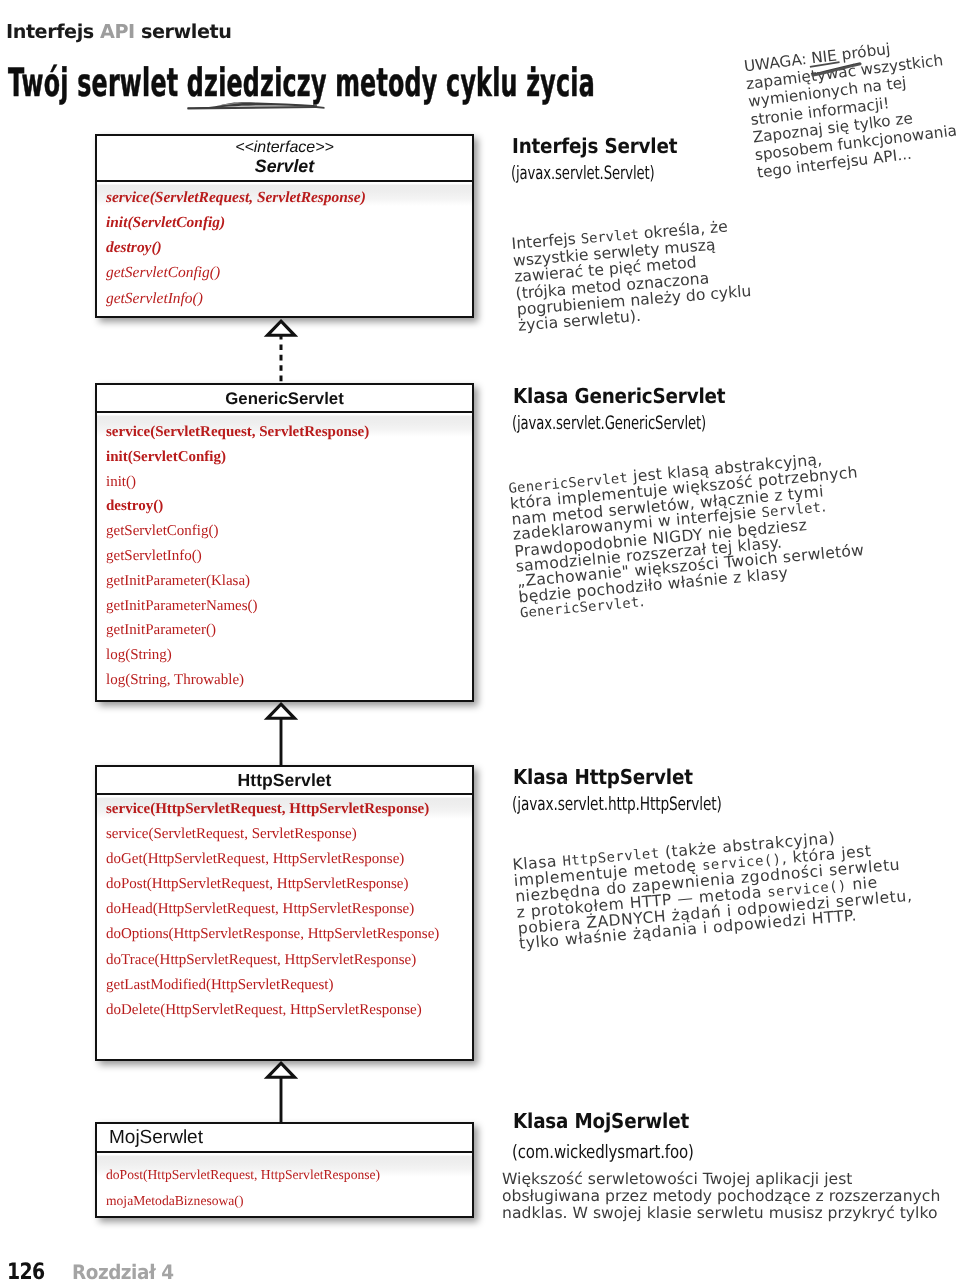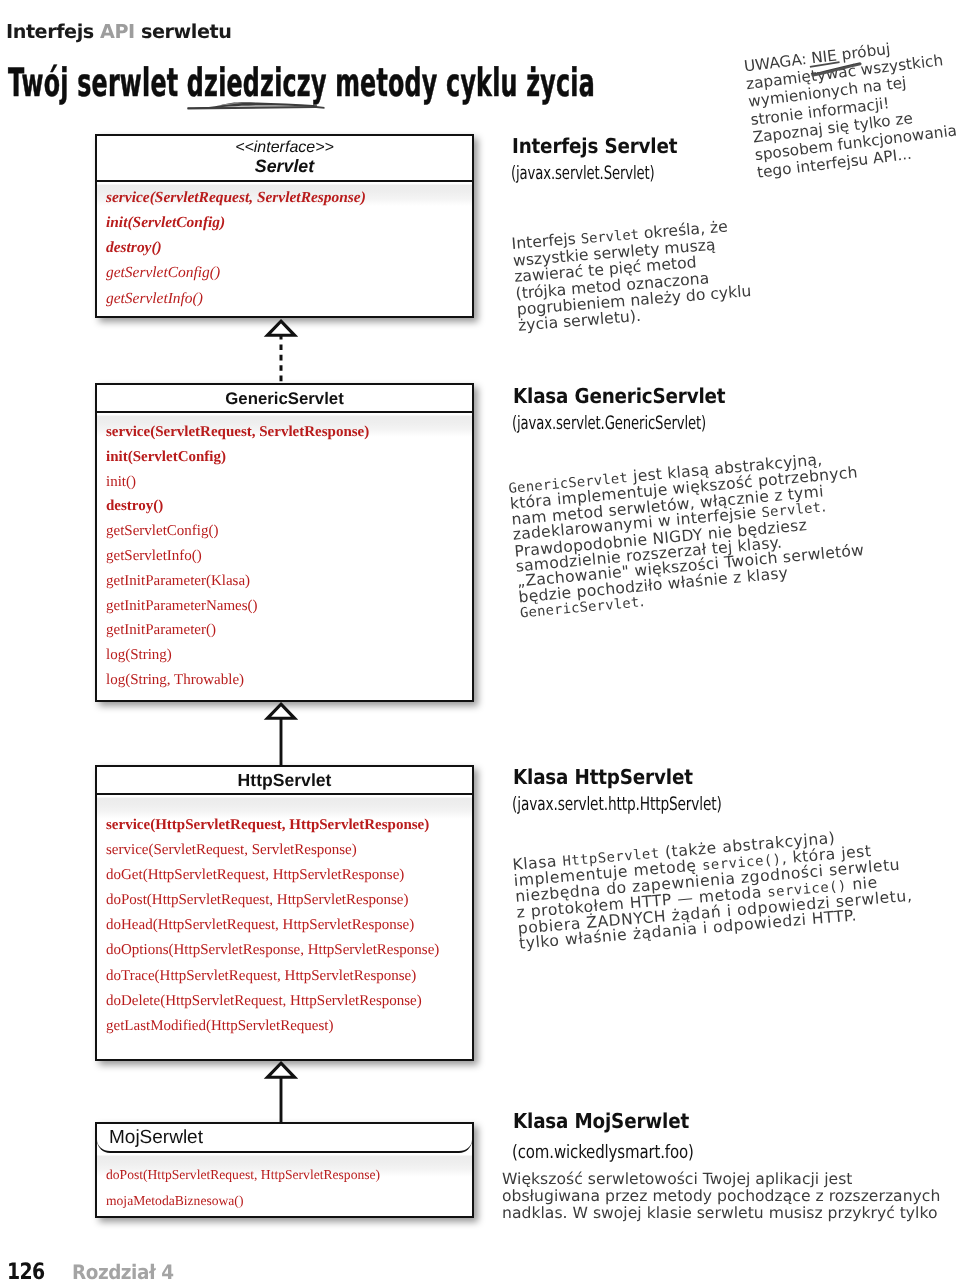--- a/index.html
+++ b/index.html
@@ -109,34 +109,34 @@
           <div class="m" style="line-height: 24.8px;">getInitParameterNames()</div>
           <div class="m" style="line-height: 24.8px;">getInitParameter()</div>
           <div class="m" style="line-height: 24.8px;">log(String)</div>
           <div class="m" style="line-height: 24.8px;">log(String, Throwable)</div>
         </div>
       </div>
       <div class="uml-box" style="left: 95px; top: 765px; width: 379px; height: 296px;">
         <div class="uml-head" style="height: 26px;">
           <div class="uml-name plain" style="font-size: 17.6px;">HttpServlet</div>
         </div>
-        <div class="uml-body" style="height: 264px; padding-top: 18px;">
+        <div class="uml-body" style="height: 264px; padding-top: 2px;">
           <div class="m b">service(HttpServletRequest, HttpServletResponse)</div>
           <div class="m">service(ServletRequest, ServletResponse)</div>
           <div class="m">doGet(HttpServletRequest, HttpServletResponse)</div>
           <div class="m">doPost(HttpServletRequest, HttpServletResponse)</div>
           <div class="m">doHead(HttpServletRequest, HttpServletResponse)</div>
           <div class="m">doOptions(HttpServletResponse, HttpServletResponse)</div>
           <div class="m">doTrace(HttpServletRequest, HttpServletResponse)</div>
+          <div class="m">getLastModified(HttpServletRequest)</div>
           <div class="m">doDelete(HttpServletRequest, HttpServletResponse)</div>
-          <div class="m">getLastModified(HttpServletRequest)</div>
         </div>
       </div>
       <div class="uml-box" style="left: 95px; top: 1122px; width: 379px; height: 96px;">
-        <div class="uml-head" style="height: 27px; border-radius: 13px;">
+        <div class="uml-head" style="height: 27px;">
           <div class="uml-name lft">MojSerwlet</div>
         </div>
         <div class="uml-body" style="height: 63px; padding-top: 9px;">
           <div class="m" style="font-size: 13.6px; line-height: 26px;">doPost(HttpServletRequest, HttpServletResponse)</div>
           <div class="m" style="font-size: 13.6px; line-height: 26px;">mojaMetodaBiznesowa()</div>
         </div>
       </div>
       <svg class="arrow" width="44" height="70" viewBox="0 0 44 70" style="position: absolute; left: 259px; top: 317px;">
         <path d="M22 4.2 L35.6 18.3 L8.4 18.3 Z" fill="#fff" stroke="#111" stroke-width="3.1" stroke-linejoin="miter"></path>
         <line x1="22" y1="17" x2="22" y2="68" stroke="#111" stroke-width="3" stroke-dasharray="5.6 4.8"></line>

